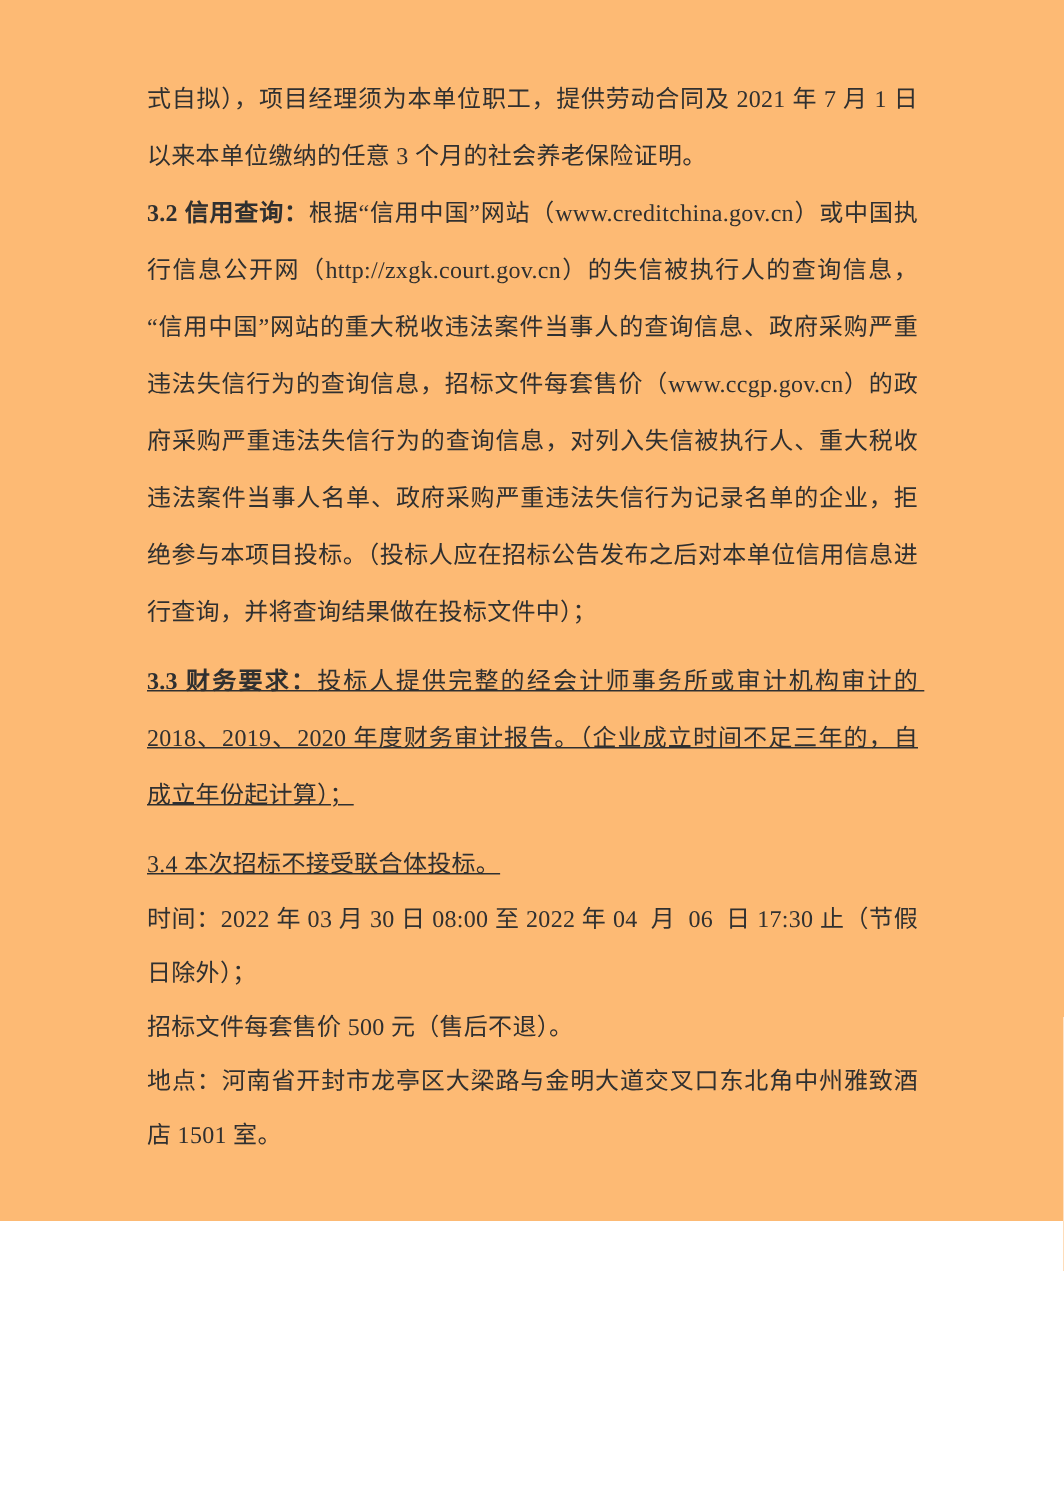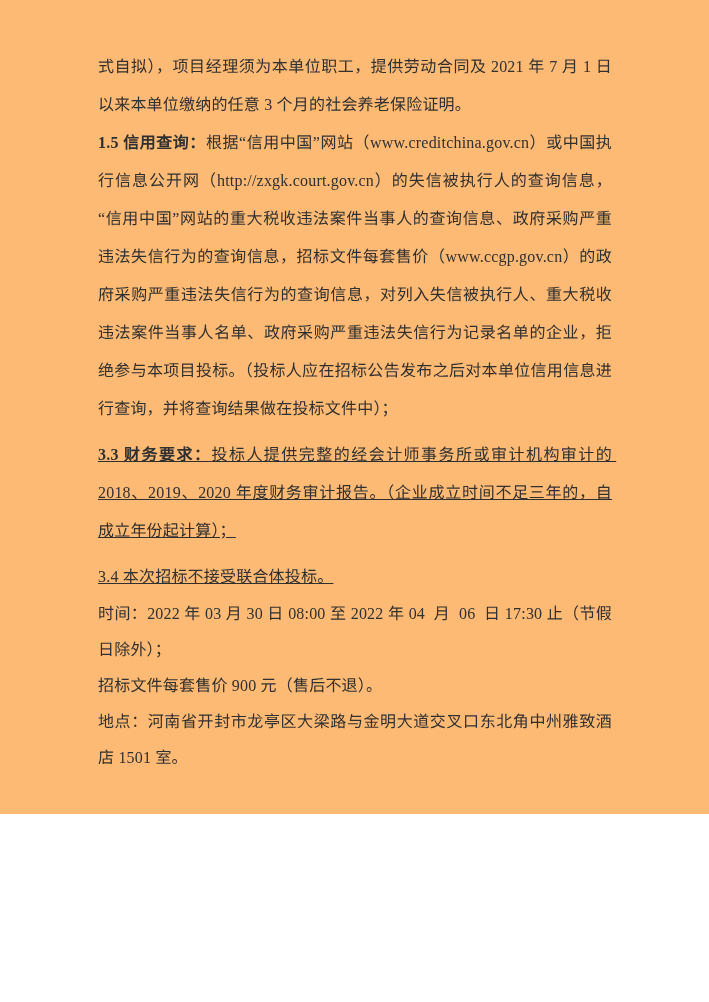--- a/index.html
+++ b/index.html
@@ -37,27 +37,27 @@
     line-height: 36px;
   }
 </style>
 </head>
 <body>
 
 <div class="page">
 
   <p class="para"><span class="lbl"></span><span>式自拟），项目经理须为本单位职工，提供劳动合同及 2021 年 7 月 1 日以来本单位缴纳的任意 3 个月的社会养老保险证明。</span></p>
 
-  <p class="para"><span class="lbl">1.5 信用查询：</span><span>根据“信用中国”网站（www.creditchina.gov.cn）或中国执行信息公开网（http://zxgk.court.gov.cn）的失信被执行人的查询信息，“信用中国”网站的重大税收违法案件当事人的查询信息、政府采购严重违法失信行为的查询信息，招标文件每套售价（www.ccgp.gov.cn）的政府采购严重违法失信行为的查询信息，对列入失信被执行人、重大税收违法案件当事人名单、政府采购严重违法失信行为记录名单的企业，拒绝参与本项目投标。（投标人应在招标公告发布之后对本单位信用信息进行查询，并将查询结果做在投标文件中）；</span></p>
+  <p class="para"><span class="lbl">3.2 信用查询：</span><span>根据“信用中国”网站（www.creditchina.gov.cn）或中国执行信息公开网（http://zxgk.court.gov.cn）的失信被执行人的查询信息，“信用中国”网站的重大税收违法案件当事人的查询信息、政府采购严重违法失信行为的查询信息，招标文件每套售价（www.ccgp.gov.cn）的政府采购严重违法失信行为的查询信息，对列入失信被执行人、重大税收违法案件当事人名单、政府采购严重违法失信行为记录名单的企业，拒绝参与本项目投标。（投标人应在招标公告发布之后对本单位信用信息进行查询，并将查询结果做在投标文件中）；</span></p>
 
   <p class="para gap"><span class="lbl">3.3 财务要求：</span><span>投标人提供完整的经会计师事务所或审计机构审计的 2018、2019、2020 年度财务审计报告。（企业成立时间不足三年的，自成立年份起计算）；</span></p>
 
   <p class="para gap"><span class="lbl"></span><span>3.4 本次招标不接受联合体投标。</span></p>
 
 
   <p class="para tight"><span class="lbl"></span><span>时间：2022 年 03 月 30 日 08:00 至 2022 年 04  月  06  日 17:30 止（节假日除外）；</span></p>
 
-  <p class="para tight"><span class="lbl"></span><span>招标文件每套售价 900 元（售后不退）。</span></p>
+  <p class="para tight"><span class="lbl"></span><span>招标文件每套售价 500 元（售后不退）。</span></p>
 
   <p class="para tight"><span class="lbl"></span><span>地点：河南省开封市龙亭区大梁路与金明大道交叉口东北角中州雅致酒店 1501 室。</span></p>
 
 
 </div>
 
 </body></html>

